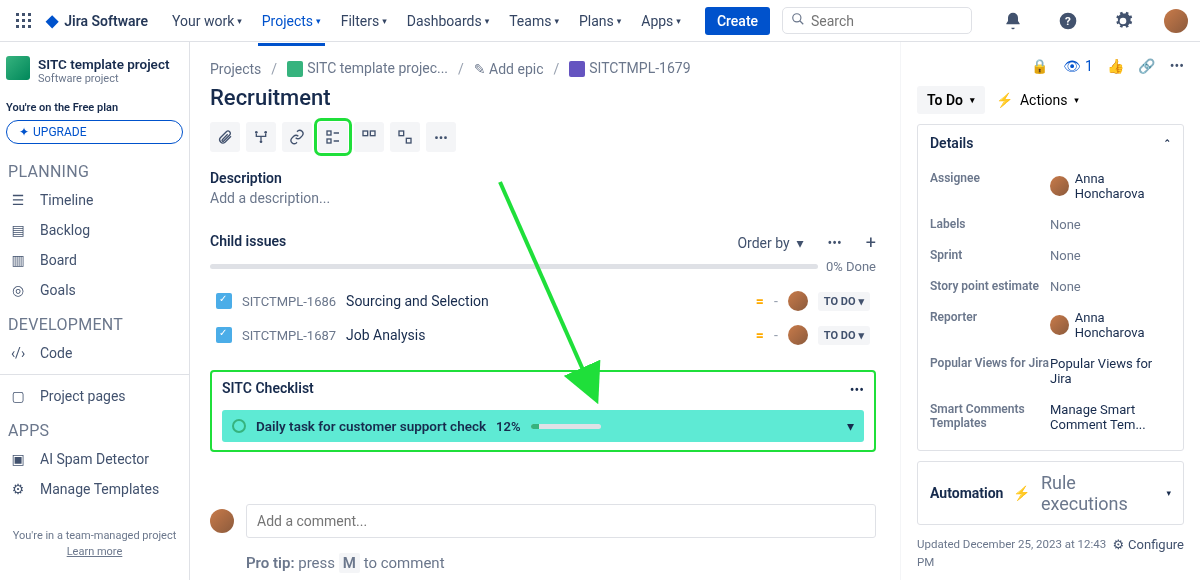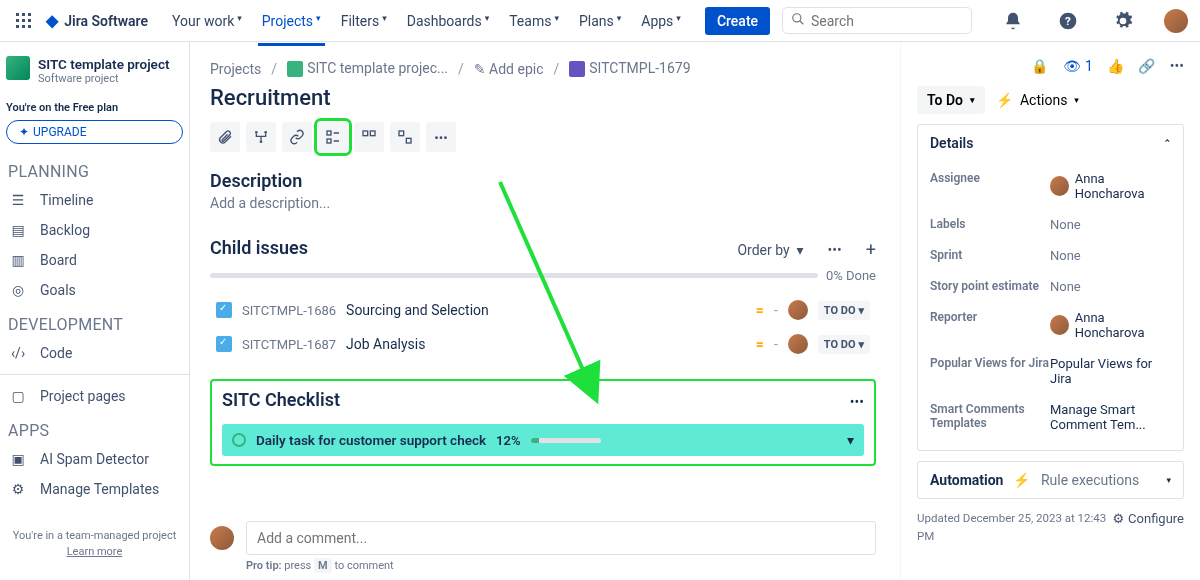--- a/index.html
+++ b/index.html
@@ -2,21 +2,21 @@
 <html><head>
 <meta charset="utf-8">
 <style>
 *{box-sizing:border-box;margin:0;padding:0;font-family:-apple-system,BlinkMacSystemFont,"Segoe UI",Roboto,sans-serif}
 body{width:1200px;height:580px;overflow:hidden;background:#fff;color:#172B4D;font-size:14px}
 .topnav{height:42px;border-bottom:1px solid #dfe1e6;display:flex;align-items:center;padding:0 12px}
 .topnav .left{display:flex;align-items:center;gap:4px}
 .apps-grid{width:24px;height:24px;display:flex;align-items:center;justify-content:center;cursor:pointer}
 .logo{display:flex;align-items:center;gap:6px;margin:0 12px 0 6px;font-weight:600;color:#253858}
 .logo-mark{color:#0052CC;font-size:16px}
-.nav-item{padding:8px 8px;color:#344563;cursor:pointer;display:flex;align-items:flex-start;gap:2px;font-size:14px}
+.nav-item{padding:8px 8px;color:#344563;cursor:pointer;display:flex;align-items:center;gap:2px;font-size:14px}
 .nav-item.active{color:#0052CC;position:relative}
 .nav-item.active::after{content:'';position:absolute;bottom:-9px;left:4px;right:4px;height:3px;background:#0052CC}
 .chev{font-size:9px;margin-left:1px}
 .create-btn{background:#0052CC;color:#fff;border:none;padding:6px 12px;border-radius:3px;font-size:14px;margin-left:12px;cursor:pointer;font-weight:500}
 .topnav .right{margin-left:auto;display:flex;align-items:center;gap:27px}
 .search-box{display:flex;align-items:center;border:1px solid #dfe1e6;border-radius:5px;padding:4px 8px;width:190px}
 .search-box input{border:none;outline:none;font-size:14px;width:140px;margin-left:6px}
 .icon-btn{width:28px;height:28px;display:flex;align-items:center;justify-content:center;cursor:pointer;color:#42526E}
 .avatar{width:24px;height:24px;border-radius:50%;background:linear-gradient(135deg,#c97b4a,#8b5a3c)}
 .main{display:flex;height:538px}
@@ -37,21 +37,21 @@
 .crumbs{display:flex;align-items:center;gap:10px;color:#6B778C;font-size:14px;margin-bottom:8px}
 .crumbs .sep{color:#97A0AF}
 .crumbs a{color:#6B778C;cursor:pointer}
 .crumb-ico{width:16px;height:16px;background:#36B37E;border-radius:2px;display:inline-block;margin-right:4px;vertical-align:middle}
 .crumb-ico.purple{background:#6554C0}
 .edit-ico{color:#6B778C}
 h1.issue-title{font-size:22px;font-weight:500;margin-bottom:12px}
 .toolbar{display:flex;gap:6px;margin-bottom:18px}
 .tb-btn{width:30px;height:30px;border:none;background:#f4f5f7;border-radius:3px;cursor:pointer;display:flex;align-items:center;justify-content:center;color:#42526E}
 .tb-btn.hl{outline:3px solid #1FDF3A;outline-offset:1px}
-.sec-title{font-size:18px;font-weight:600;margin-bottom:4px}
+.sec-title{font-size:14px;font-weight:600;margin-bottom:4px}
 .desc-ph{color:#6B778C;margin-bottom:26px;cursor:text;font-size:14px}
 .ci-head{display:flex;align-items:center;margin-bottom:6px}
 .ci-head .sec-title{flex:1}
 .ci-actions{display:flex;gap:24px;align-items:center;color:#42526E;font-size:14px}
 .progress-row{display:flex;align-items:center;gap:8px;margin-bottom:10px}
 .progress-bar{flex:1;height:5px;background:#dfe1e6;border-radius:3px}
 .done-txt{color:#6B778C;font-size:13px}
 .child-row{display:flex;align-items:center;gap:10px;padding:7px 6px;border-radius:3px}
 .task-ico{width:16px;height:16px;background:#4BADE8;border-radius:2px;position:relative;flex-shrink:0}
 .task-ico::after{content:'✓';color:#fff;font-size:10px;position:absolute;left:3px;top:0}
@@ -66,21 +66,21 @@
 .cl-item{background:#5eead4;border-radius:3px;padding:8px 10px;display:flex;align-items:center;gap:10px}
 .circle{width:14px;height:14px;border:2px solid #36B37E;border-radius:50%}
 .cl-title{font-weight:600;font-size:13.5px}
 .cl-pct{font-weight:600;font-size:13px}
 .cl-bar{width:70px;height:5px;background:#dfe1e6;border-radius:3px;overflow:hidden}
 .cl-fill{height:100%;background:#36B37E;width:12%}
 .cl-exp{margin-left:auto;cursor:pointer}
 .comment-area{position:absolute;bottom:8px;left:20px;right:24px}
 .comment-row{display:flex;gap:12px;align-items:center}
 .comment-input{flex:1;border:1px solid #dfe1e6;border-radius:3px;padding:8px 10px;font-size:14px;color:#6B778C}
-.protip{font-size:11px;color:#6B778C;margin-top:4px;margin-left:36px}
+.protip{font-size:15px;color:#6B778C;margin-top:16px;margin-left:36px}
 .protip b{font-weight:600}
 .kbd{background:#f4f5f7;padding:1px 4px;border-radius:2px;font-weight:600}
 .detail-panel{width:300px;padding:16px 16px 8px;font-size:14px;border-left:1px solid #f4f5f7}
 .dp-head{display:flex;justify-content:flex-end;gap:14px;margin-bottom:12px;align-items:center;color:#42526E}
 .watch{display:flex;align-items:center;gap:4px;color:#0052CC}
 .dp-buttons{display:flex;gap:12px;margin-bottom:10px}
 .status-btn{background:#f4f5f7;border:none;padding:6px 10px;border-radius:3px;font-size:14px;font-weight:600;cursor:pointer;display:flex;align-items:center;gap:6px}
 .actions-btn{background:none;border:none;font-size:14px;cursor:pointer;display:flex;align-items:center;gap:6px}
 .detail-card{border:1px solid #dfe1e6;border-radius:3px;margin-bottom:10px}
 .dc-head{padding:10px 12px;font-weight:600;display:flex;align-items:center;cursor:pointer}
@@ -421,21 +421,21 @@
           </div>
     <div class="field">
             <div class="field-label">Smart Comments Templates</div>
             <div class="field-val">Manage Smart Comment Tem...</div>
           </div>
    </div>
   </div>
   <div class="auto-row">
    <b>Automation</b>
    <span>⚡</span>
-   <span style="color:#6B778C;font-size:14px">Rule executions</span>
+   <span style="color:#6B778C;font-size:18px">Rule executions</span>
    <span class="chev">▾</span>
   </div>
   <div class="timestamps">
    <span class="cfg">⚙ <span>Configure</span></span>
    <div>Updated December 25, 2023 at 12:43 PM</div>
   </div>
  </div>
 </div>
 
 </body></html>

